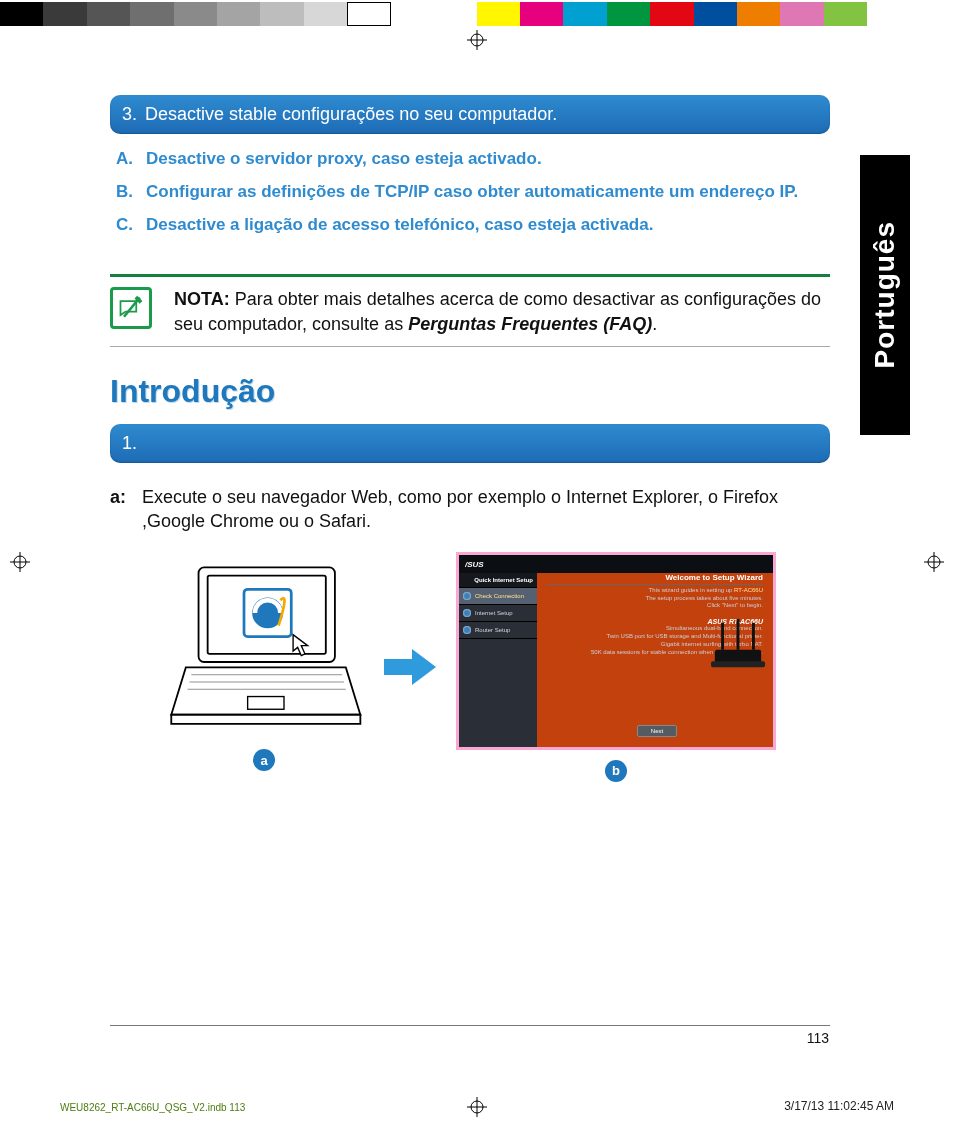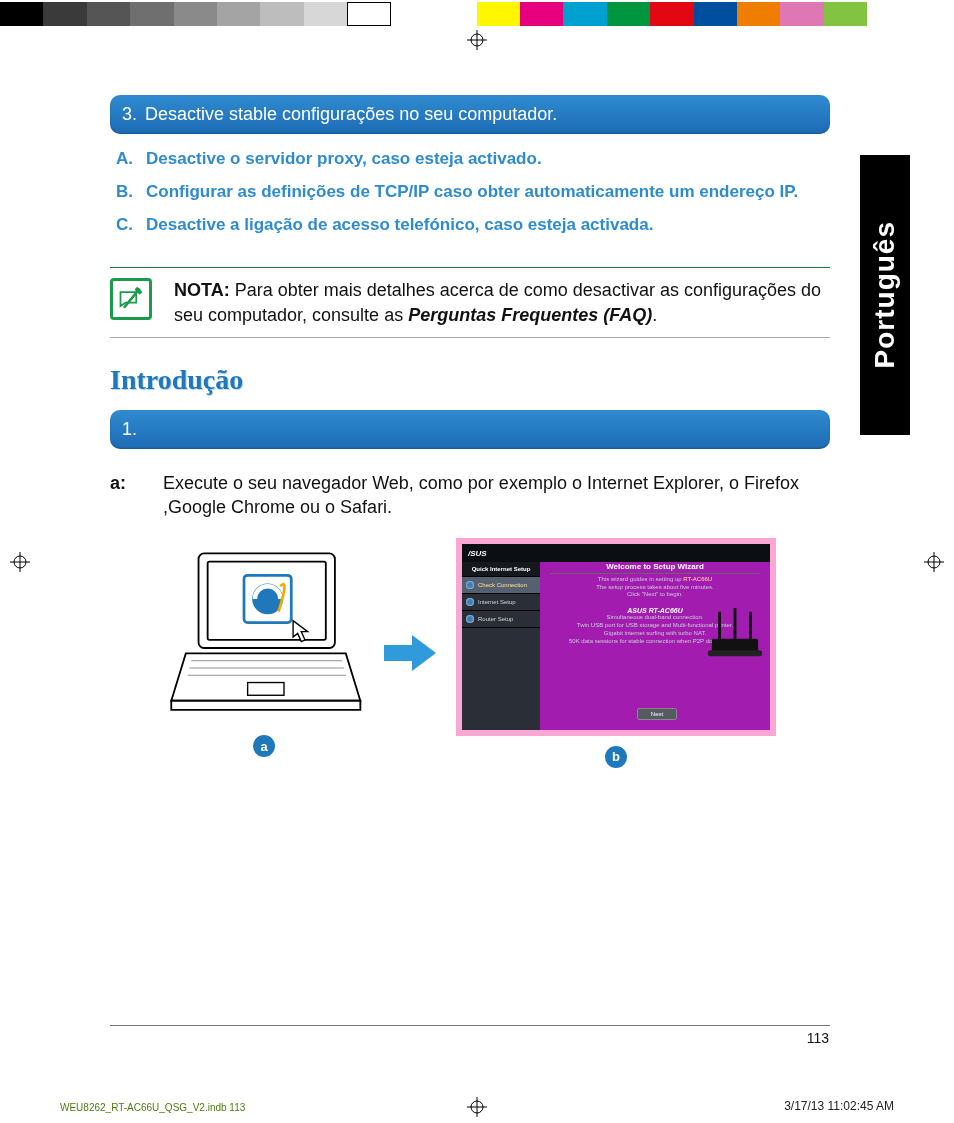--- a/index.html
+++ b/index.html
@@ -71,56 +71,55 @@
     line-height: 1.35;
     display: flex;
     margin-bottom: 10px;
     text-align: justify;
   }
   .sub-item .lbl { width: 30px; flex: 0 0 30px; }
   .sub-item .txt { flex:1; }
 
   .note-box {
     display:flex;
-    border-top: 1px solid #15803d;
+    border-top: 3px solid #15803d;
     border-bottom: 1px solid #aaa;
     padding: 10px 0;
-    margin: 12px 0 26px 0;
+    margin: 19px 0 26px 0;
     align-items: flex-start;
   }
   .note-icon {
     width: 42px; height: 42px;
     border: 3px solid #1a9a4a;
     border-radius: 4px;
     margin-right: 22px;
     display:flex; align-items:center; justify-content:center;
     flex-shrink:0;
   }
   .note-icon svg { width: 28px; height: 28px; }
   .note-text { font-size: 18px; line-height: 1.35; }
   .note-text b { font-weight: 800; }
   .note-text .fbold { font-style: italic; font-weight: 800; }
 
   h2.section {
     color: #1f78bc;
-    font-size: 28px;
+    font-size: 32px;
     font-weight: 800;
     margin-bottom: 14px;
     text-shadow: 1px 1px 0 #bdd9ec;
-    font-family: Liberation Serif, serif;
   }
 
   .body-step {
     display:flex;
     font-size: 18px;
     margin: 22px 0 18px 0;
     line-height: 1.35;
   }
   .body-step .lbl { font-weight:700; width: 32px; flex: 0 0 32px;}
-  .body-step .txt { flex:1;margin-left:21px; }
+  .body-step .txt { flex:1; }
 
   
   .illus {
     display:flex;
     align-items:center;
     justify-content:center;
     gap: 18px;
     margin-top: 10px;
   }
   .laptop-wrap, .wizard-wrap { text-align:center; }
@@ -133,26 +132,26 @@
   .arrow svg { display:block; }
 
   
   .laptop {
     width: 200px;
   }
 
   
   .wizard {
     width: 320px; height: 198px;
-    background: #a21caf;
-    border: 6px solid #f9a8d4;
+    background: #c2410c;
+    border: 3px solid #f9a8d4;
     font-size: 7px;
     color: #c9cfd6;
     position: relative;
-    text-align: center;
+    text-align: right;
   }
   .wizard .topbar { height:18px; background:#0b0e12; display:flex; align-items:center; padding-left:6px;}
   .wizard .sidebar { position:absolute; left:0; top:18px; width:78px; bottom:0; background:#2a2f37; }
   .wizard .side-head { background:#15181d; color:#fff; font-size:6px; font-weight:700; padding:4px; border-bottom:1px solid #000;}
   .wizard .side-item { display:flex; align-items:center; gap:4px; padding:4px 4px; border-bottom:1px solid #000; font-size:6px; color:#cfd6df;}
   .wizard .side-item.active { background:#556170; color:#ffe093;}
   .wizard .side-dot { width:8px; height:8px; border-radius:50%; background:#3c7fb8; flex-shrink:0; box-shadow: inset 0 0 2px #fff; }
   .wizard .main { position:absolute; left:78px; right:0; top:18px; bottom:0; padding:0 10px; }
   .wizard .wtitle { color:#fff; font-weight:700; font-size:8px; margin-bottom:2px; border-bottom:1px solid #666; padding-bottom:2px;}
   .wizard .wtxt { font-size:6px; line-height:1.3; color:#c9cfd6; margin-bottom:8px;}

